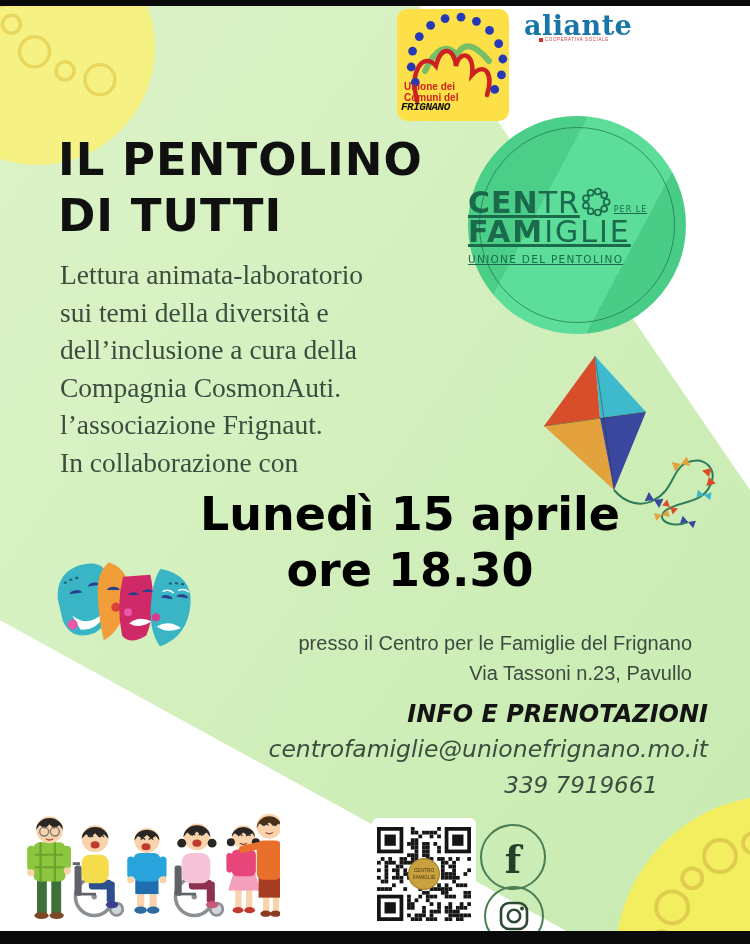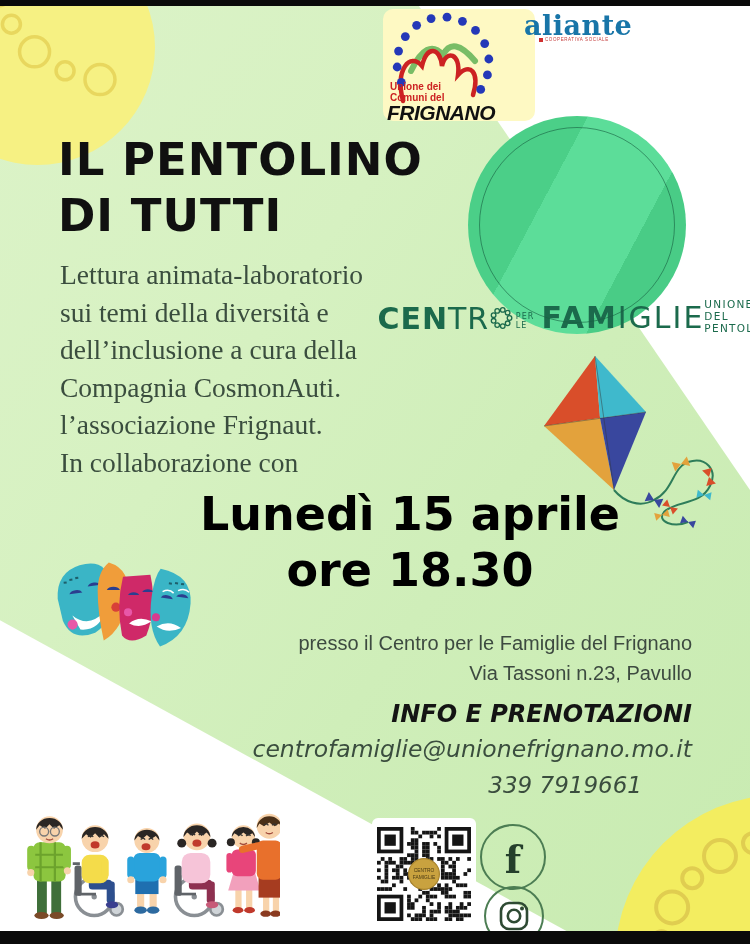--- a/index.html
+++ b/index.html
@@ -11,60 +11,60 @@
 
   .band{position:absolute;inset:0;
         background:linear-gradient(125deg,#dcf3c8 0%,#d6f1c1 35%,#cfeeb9 60%,#c8ebb1 100%);
         clip-path:polygon(0 0,55.3% 0,100% 51.9%,100% 100%,78.7% 100%,0 65.7%);}
 
   .ycircle{position:absolute;border-radius:50%;}
   .ycircle.tl{left:-80px;top:-70px;width:235px;height:235px;background:#f6f183;}
   .ycircle.br{left:615px;top:795px;width:330px;height:330px;background:#f3ed60;}
   .ycircle svg{position:absolute;inset:0;width:100%;height:100%;}
 
-  .logo-frignano{position:absolute;left:383px;top:9px;width:112px;height:112px;
-                 background:#fef9c3;border-radius:10px;padding-left:40px;}
+  .logo-frignano{position:absolute;left:397px;top:9px;width:112px;height:112px;
+                 background:#fde047;border-radius:10px;}
   .logo-frignano svg{position:absolute;inset:0;}
   .frig-txt{position:absolute;left:7px;color:#cc2222;font-weight:bold;font-size:10px;line-height:11px;
             font-family:"Liberation Sans",sans-serif;}
   .frig-txt.l1{top:72px;}
   .frig-txt.l2{top:83px;}
-  .frig-name{position:absolute;left:4px;top:92px;color:#111;font-weight:bold;font-size:21px;
-             letter-spacing:-0.5px;font-style:italic;font-family:Liberation Sans, sans-serif;}
+  .frig-name{position:absolute;left:4px;top:92px;color:#111;font-weight:bold;font-size:11px;
+             letter-spacing:-0.5px;font-style:italic;font-family:Liberation Mono, monospace;}
 
   .logo-aliante{position:absolute;left:524px;top:12px;width:120px;}
   .aliante-name{color:#1875a8;font-weight:bold;font-size:27px;line-height:27px;letter-spacing:0.5px;
                 font-family:"DejaVu Serif",serif;}
   .aliante-tag{margin-left:15px;margin-top:-2px;font-size:4.5px;letter-spacing:0.6px;color:#c43c3c;
                display:flex;align-items:center;gap:2px;font-family:"Liberation Sans",sans-serif;}
   .aliante-dot{display:inline-block;width:4px;height:4px;background:#d03030;}
 
   .badge{position:absolute;left:468px;top:116px;width:218px;height:218px;border-radius:50%;
          background:linear-gradient(118deg,#4bcf88 36%,#5cdd99 36%,#5cdd99 70%,#49cc86 70%);
-         display:flex;flex-direction:row;align-items:flex-end;justify-content:center;
-         color:#1b6a4c;}
+         display:flex;flex-direction:column;align-items:flex-start;justify-content:center;
+         color:#1b6a4c;text-decoration:underline;}
   .badge::before{content:"";position:absolute;inset:11px;border-radius:50%;
                  border:1.5px solid rgba(23,95,65,0.6);}
   .badge .row1{display:flex;align-items:flex-end;}
   .badge .w1{font-size:30px;letter-spacing:1px;line-height:30px;}
   .badge .bold{font-weight:bold;}
   .badge .perle{font-size:8px;letter-spacing:1px;margin:0 0 4px 2px;}
   .badge .row2{font-size:30px;letter-spacing:2px;line-height:32px;margin-top:-2px;}
   .badge .row3{font-size:10.5px;letter-spacing:1.3px;margin-top:5px;}
 
   .title{position:absolute;left:58px;top:132px;color:#101010;font-weight:bold;
          font-size:45px;line-height:56px;letter-spacing:1px;}
   .desc{position:absolute;left:60px;top:256px;color:#3a4d3e;font-size:27.5px;line-height:37.5px;font-family:Liberation Serif, serif;}
 
   .date{position:absolute;left:140px;top:486px;width:540px;text-align:center;color:#000000;
         font-weight:bold;font-size:46px;line-height:56px;}
 
   .venue{position:absolute;right:58px;top:628px;width:500px;text-align:right;color:#3d4a40;
          font-size:20px;line-height:30px;font-family:"Liberation Sans",sans-serif;}
-  .contact{position:absolute;right:58px;top:700px;width:520px;text-align:right;}
+  .contact{position:absolute;right:42px;top:700px;width:520px;text-align:right;}
   .contact .heading{font-size:24px;font-weight:bold;font-style:italic;color:#141414;}
   .contact .email{margin-top:7px;font-size:23.5px;font-style:italic;color:#3a4d3e;}
   .contact .phone{margin-top:9px;font-size:23px;font-style:italic;color:#3a4d3e;padding-right:50px;}
 
   .illus{position:absolute;}
   .qr-box{position:absolute;left:372px;top:818px;width:104px;height:112px;background:#fff;
           border-radius:6px;display:flex;align-items:center;justify-content:center;}
   .social{position:absolute;border:2.5px solid #4c7d53;border-radius:50%;
           display:flex;align-items:center;justify-content:center;}
   .social.fb{left:480px;top:824px;width:62px;height:62px;}

